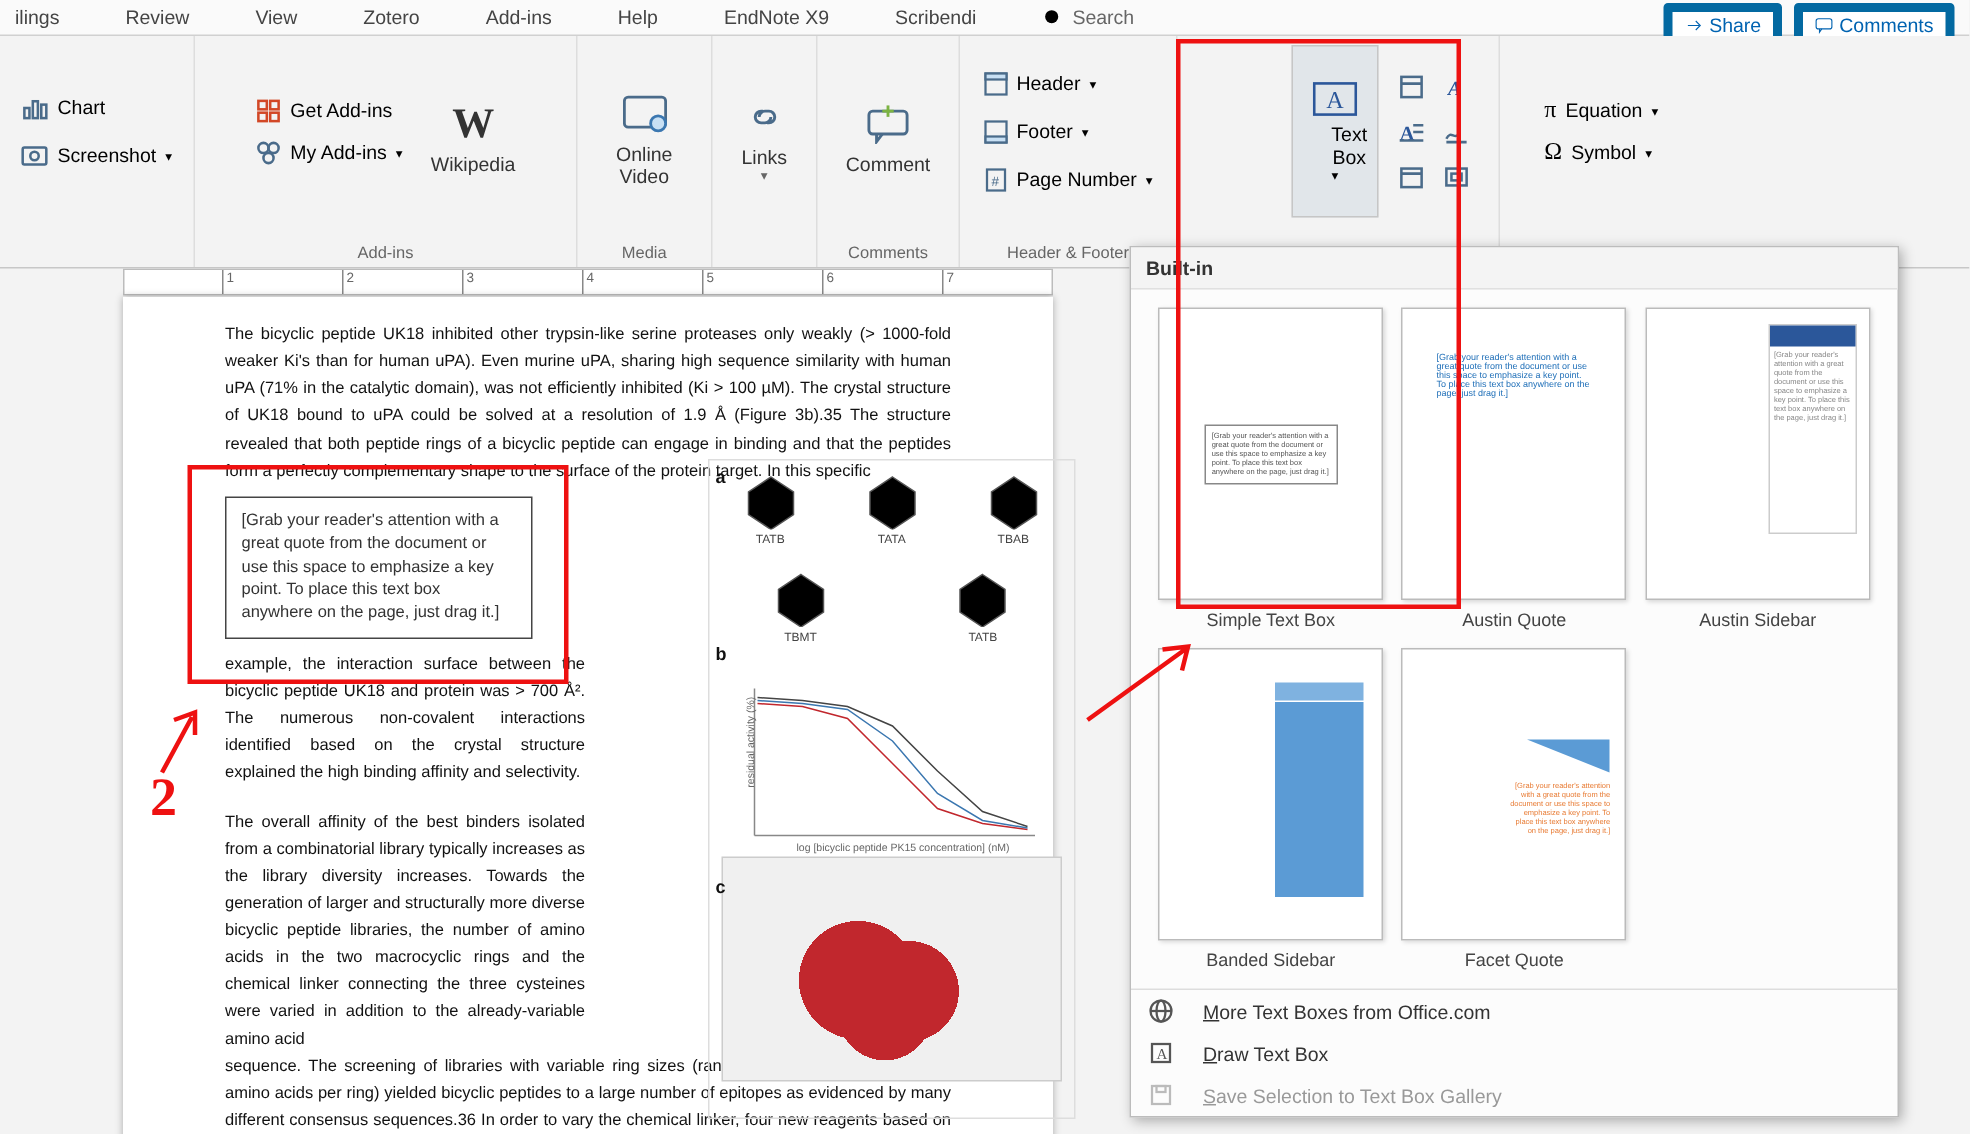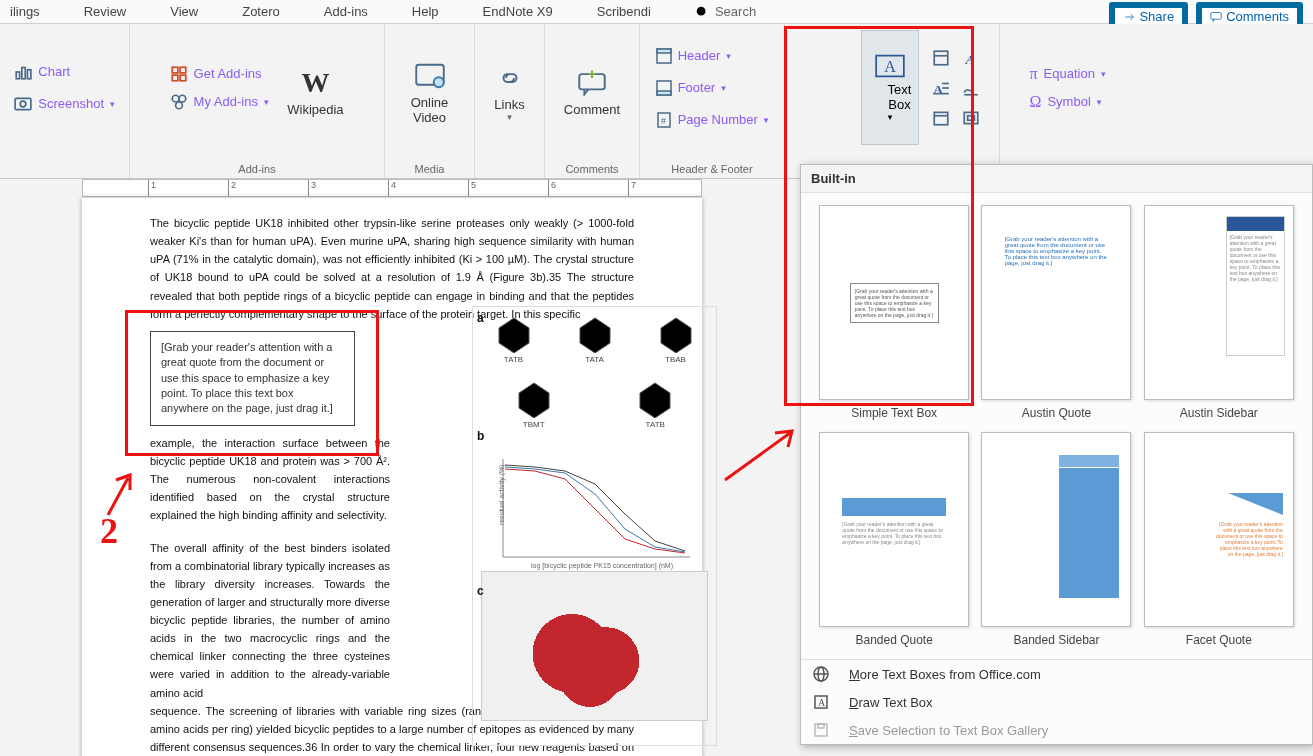--- a/index.html
+++ b/index.html
@@ -15,21 +15,21 @@
 
 .ribbon { height: 155px; display: flex; background: #f3f3f3; border-bottom: 1px solid #c7c7c7; position: relative; }
 .group { border-right: 1px solid #ddd; display: flex; flex-direction: column; align-items: center; padding: 6px 8px 0 8px; }
 .group-label { font-size: 11px; color: #666; margin-top: auto; padding: 3px 0; }
 .group-body { display: flex; align-items: flex-start; gap: 6px; height: 115px; }
 
 .big-btn { display: flex; flex-direction: column; align-items: center; justify-content: center; width: 70px; height: 100%; font-size: 13px; color: #333; cursor: pointer; padding-top: 6px; }
 .big-btn .icon-slot { height: 38px; display: flex; align-items: center; justify-content: center; }
 .big-btn .caret { font-size: 9px; color: #666; }
 
-.small-btn { display: flex; align-items: center; height: 26px; padding: 0 6px; gap: 6px; font-size: 13px; color: #8b5cf6; cursor: pointer; }
+.small-btn { display: flex; align-items: center; height: 26px; padding: 0 6px; gap: 6px; font-size: 13px; color: #000000; cursor: pointer; }
 .split-col { display: flex; flex-direction: column; justify-content: center; gap: 2px; height: 100%; }
 
 .ribbon svg { stroke: #4a6b8a; fill: none; stroke-width: 1.5; }
 
 .text-box-big { width: 58px; height: 100%; background: #e1e6ea; display:flex; flex-direction:column; align-items:center; justify-content:center; font-size:13px; border:1px solid #c6c6c6; }
 
 .mini-grid { display: grid; grid-template-columns: 24px 24px; grid-auto-rows: 26px; gap: 4px 6px; padding: 4px; height: 100%; align-content: center; }
 .mini-grid > div { display:flex; align-items:center; justify-content:center; border:1px solid transparent; cursor:pointer; }
 .mini-grid svg { width: 18px; height: 18px; }
 .ruler { position: absolute; top: 179px; left: 82px; height: 18px; width: 620px; background: #fff; border: 1px solid #bcbcbc; }
@@ -39,21 +39,21 @@
 .figure-col { position:absolute; right:-15px; top:108px; width:245px; height:440px; border:1px solid #ddd; }
 .chem-row { display:flex; justify-content:space-around; padding:6px 0;}
 .chem { display:flex; flex-direction:column; align-items:center; font-size:8px; color:#444;}
 .plot { height:130px; margin:2px 8px; display:flex; align-items:flex-end; justify-content:center; font-size:7px; color:#666; position:relative;}
 .blob { height:150px; margin:2px 8px; background: radial-gradient(circle at 40% 55%, #c1272d 0 25%, transparent 25%), radial-gradient(circle at 55% 60%, #c1272d 0 22%, transparent 22%), radial-gradient(circle at 48% 70%, #c1272d 0 20%, transparent 20%), linear-gradient(#f0f0f0,#f0f0f0); border:1px solid #ccc;}
 
 .highlight-box1 { position:absolute; border:3px solid #ee1111; z-index: 500; }
 .red-arrow { position:absolute; z-index:500; }
 .red-scribble { position:absolute; color:#ee1111; font-size:36px; font-weight:bold; z-index:500; font-family:cursive;}
 
-.dropdown { position:absolute; top:164px; left:800px; width:513px; background:#fcfcfc; border:1px solid #bcbcbc; box-shadow:2px 2px 8px rgba(0,0,0,0.3); z-index:400;}
+.dropdown { position:absolute; top:164px; left:753px; width:513px; background:#fcfcfc; border:1px solid #bcbcbc; box-shadow:2px 2px 8px rgba(0,0,0,0.3); z-index:400;}
 .dropdown-header { padding:6px 10px; font-weight:600; color:#333; font-size:13px; border-bottom:1px solid #e0e0e0; background:#f4f4f4;}
 .gallery { display:grid; grid-template-columns: repeat(3, 1fr); gap: 12px; padding: 12px 18px; }
 .gallery-item { display:flex; flex-direction:column; align-items:center; }
 .thumb { width: 150px; height: 195px; border:1px solid #bbb; background:#fff; position:relative; box-shadow:1px 1px 3px rgba(0,0,0,0.15); }
 .thumb-simple { display:flex; align-items:center; justify-content:center;}
 .thumb-simple .inner-box { border:1px solid #888; width:60%; padding:4px; font-size:5px; color:#555;}
 .thumb-austquote .bluebox { position:absolute; top:30px; left:15%; width:70%; height:30px; font-size:6px; color:#1f6fb8;}
 .thumb-austside .sidebox { position:absolute; top:10px; right:8px; width:40%; height:140px; border:1px solid #ccc;}
 .thumb-austside .sidehead { background:#2b579a; height:14px;}
 .thumb-austside .sidebody { font-size:5px; padding:3px; color:#888;}
@@ -404,27 +404,20 @@
     <div class="gallery-item">
       <div class="thumb thumb-austside">
           <div class="sidebox">
             <div class="sidehead"></div>
             <div class="sidebody">[Grab your reader's attention with a great quote from the document or use this space to emphasize a key point. To place this text box anywhere on the page, just drag it.]</div>
           </div>
         </div>
       <div class="gallery-label">Austin Sidebar</div>
     </div>
     <div class="gallery-item">
-      <div class="thumb thumb-bandedq">
-          <div class="band"></div>
-          <div class="bandtxt">[Grab your reader's attention with a great quote from the document or use this space to emphasize a key point. To place this text box anywhere on the page, just drag it.]</div>
-        </div>
-      <div class="gallery-label">Banded Quote</div>
-    </div>
-    <div class="gallery-item">
       <div class="thumb thumb-bandeds">
           <div class="panelhead"></div>
           <div class="panel"></div>
         </div>
       <div class="gallery-label">Banded Sidebar</div>
     </div>
     <div class="gallery-item">
       <div class="thumb thumb-facet">
           <div class="tri"></div>
           <div class="ftxt">[Grab your reader's attention with a great quote from the document or use this space to emphasize a key point. To place this text box anywhere on the page, just drag it.]</div>

